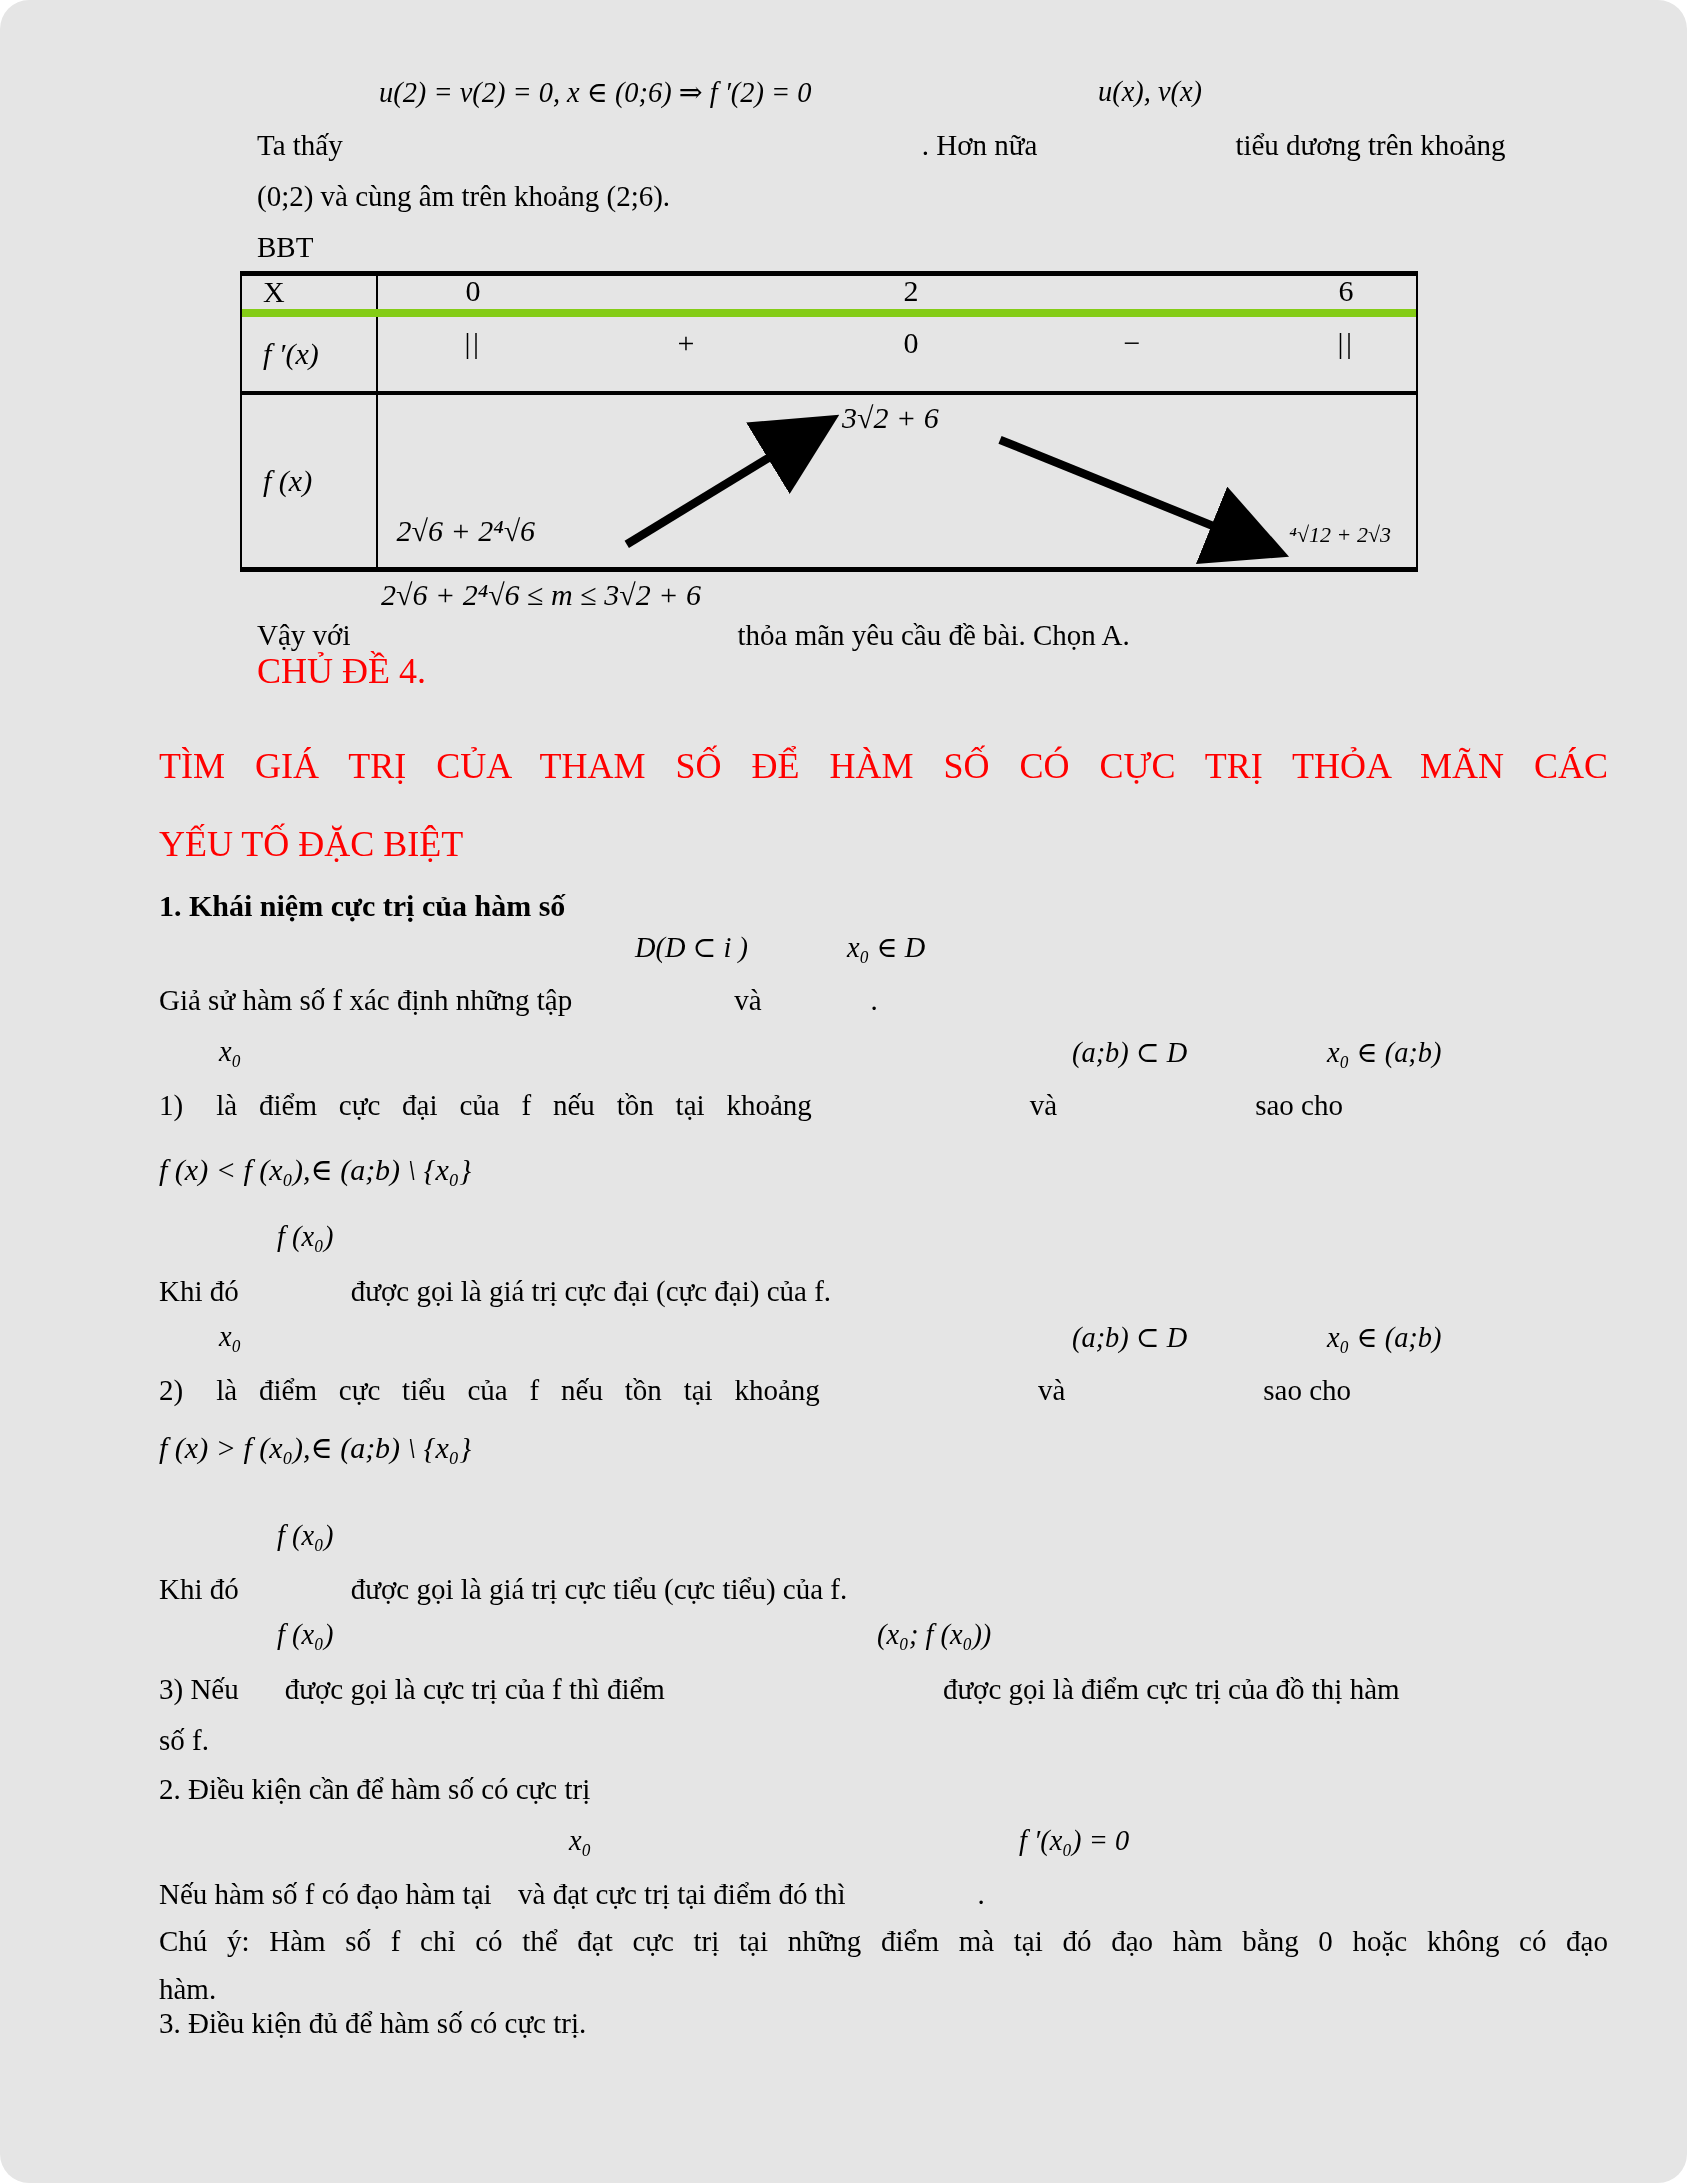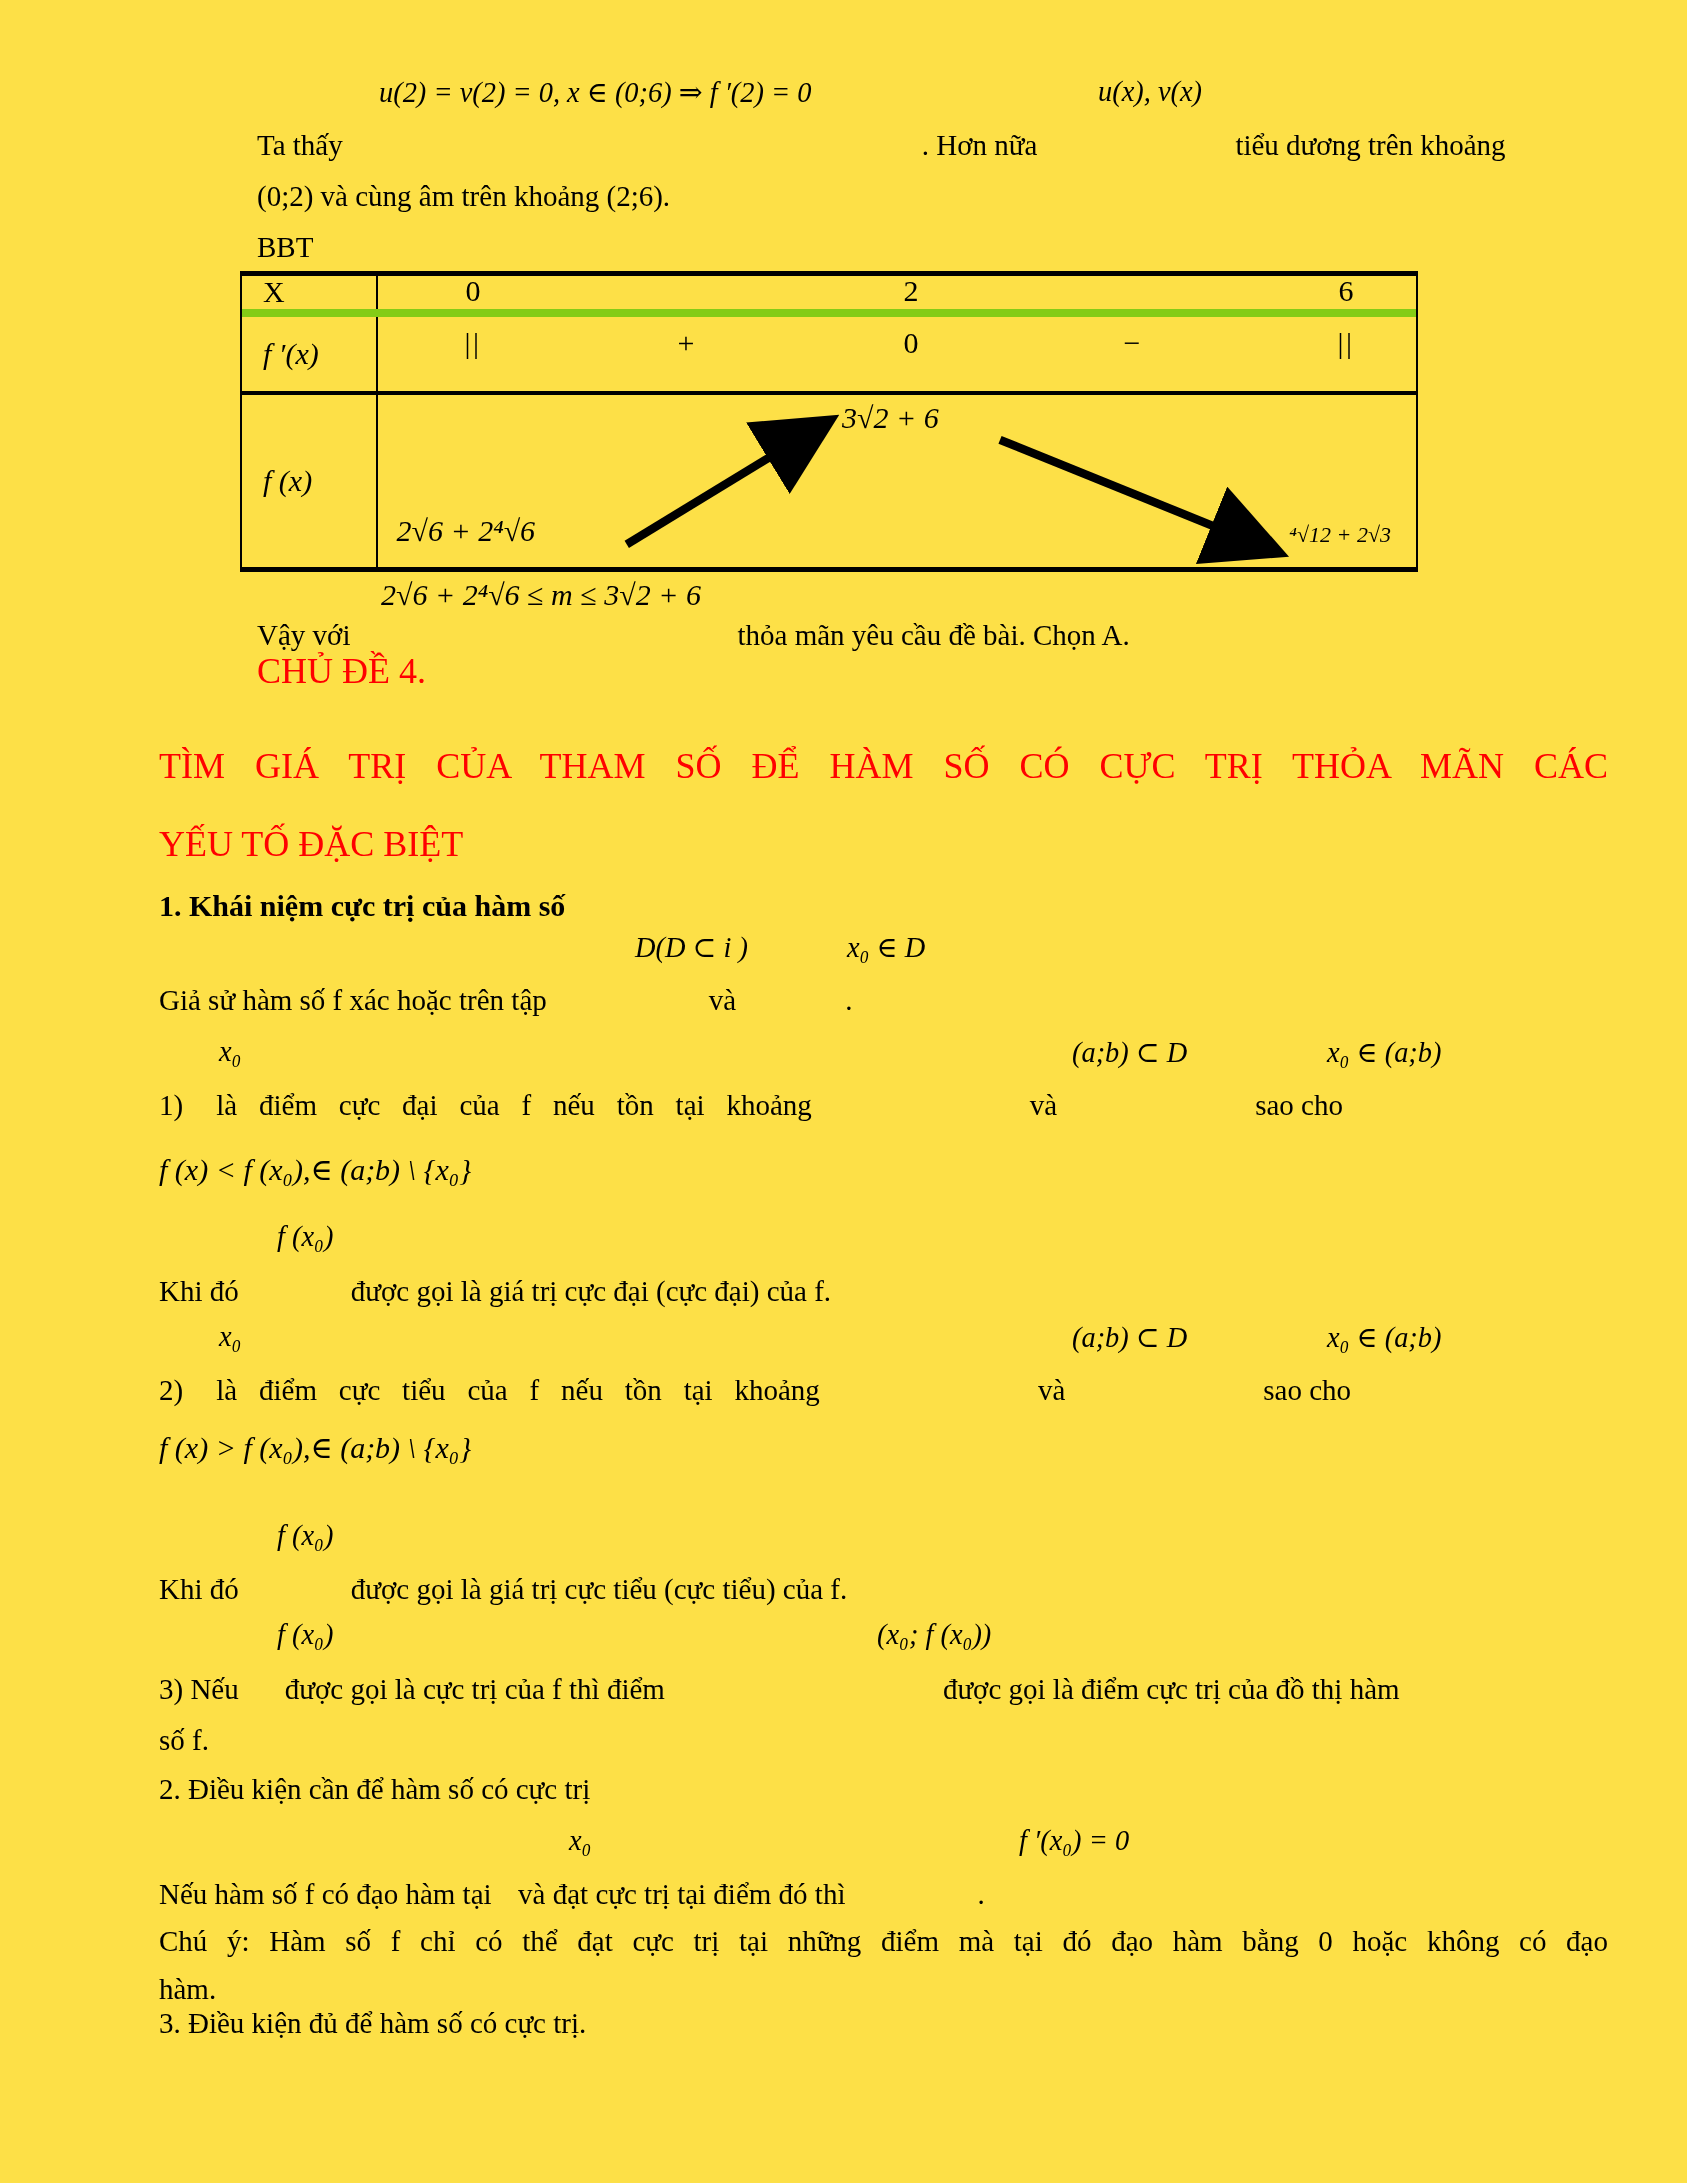--- a/index.html
+++ b/index.html
@@ -1,25 +1,26 @@
 <!DOCTYPE html>
 <html style="font-size:10.6px"><head>
 <meta charset="utf-8">
 <style>
   html,body { margin:0; padding:0; background:#ffffff; }
   .page {
     position:relative;
     width:1687px; height:2183px;
     box-sizing:border-box;
     padding:0 79px 0 159px;
-    background:#fde047;
+    background:#e5e5e5;
     color:#000;
     font-family:"Liberation Serif","DejaVu Serif",serif;
     font-size:29px;
     overflow:hidden;
+    border-radius:29px;
   }
   
   .mathline { position:relative; height:52px; }
   .m { position:absolute; top:2.6px; white-space:nowrap; font-style:italic; font-size:28.4px; }
   .textline { white-space:nowrap; line-height:41px; height:41px; }
   .gap { display:inline-block; height:0.7px; vertical-align:baseline; }
   .ws { word-spacing:14.6px; }
   .formula { font-style:italic; font-size:30px; line-height:53px; height:53px; white-space:nowrap; }
   .heading { line-height:41px; height:41px; white-space:nowrap; }
   .bold { font-weight:bold; font-size:30px; }
@@ -126,21 +127,21 @@
   <div class="title-l1" style="margin-top:35px;">TÌM GIÁ TRỊ CỦA THAM SỐ ĐỂ HÀM SỐ CÓ CỰC TRỊ THỎA MÃN CÁC</div>
   <div class="title-l2">YẾU TỐ ĐẶC BIỆT</div>
 
   <div class="heading bold" style="margin-top:2.6px;">1. Khái niệm cực trị của hàm số</div>
 
   <div class="mathline" style="margin-top:2px;">
     <span class="m" style="left:476px;">D(D ⊂ i )</span>
     <span class="m" style="left:688px;">x₀ ∈ D</span>
   </div>
   <div class="textline">
-    <span>Giả sử hàm số f xác hoặc trên tập</span><span class="gap" style="width:162px;"></span><span>và</span><span class="gap" style="width:109px;"></span><span>.</span>
+    <span>Giả sử hàm số f xác định những tập</span><span class="gap" style="width:162px;"></span><span>và</span><span class="gap" style="width:109px;"></span><span>.</span>
   </div>
 
   <div class="mathline" style="margin-top:12px;">
     <span class="m" style="left:60px;">x₀</span>
     <span class="m" style="left:913px;">(a;b) ⊂ D</span>
     <span class="m" style="left:1168px;">x₀ ∈ (a;b)</span>
   </div>
   <div class="textline">
     <span>1)</span><span class="gap" style="width:33px;"></span><span class="ws">là điểm cực đại của f nếu tồn tại khoảng</span><span class="gap" style="width:218px;"></span><span>và</span><span class="gap" style="width:198px;"></span><span>sao cho</span>
   </div>

